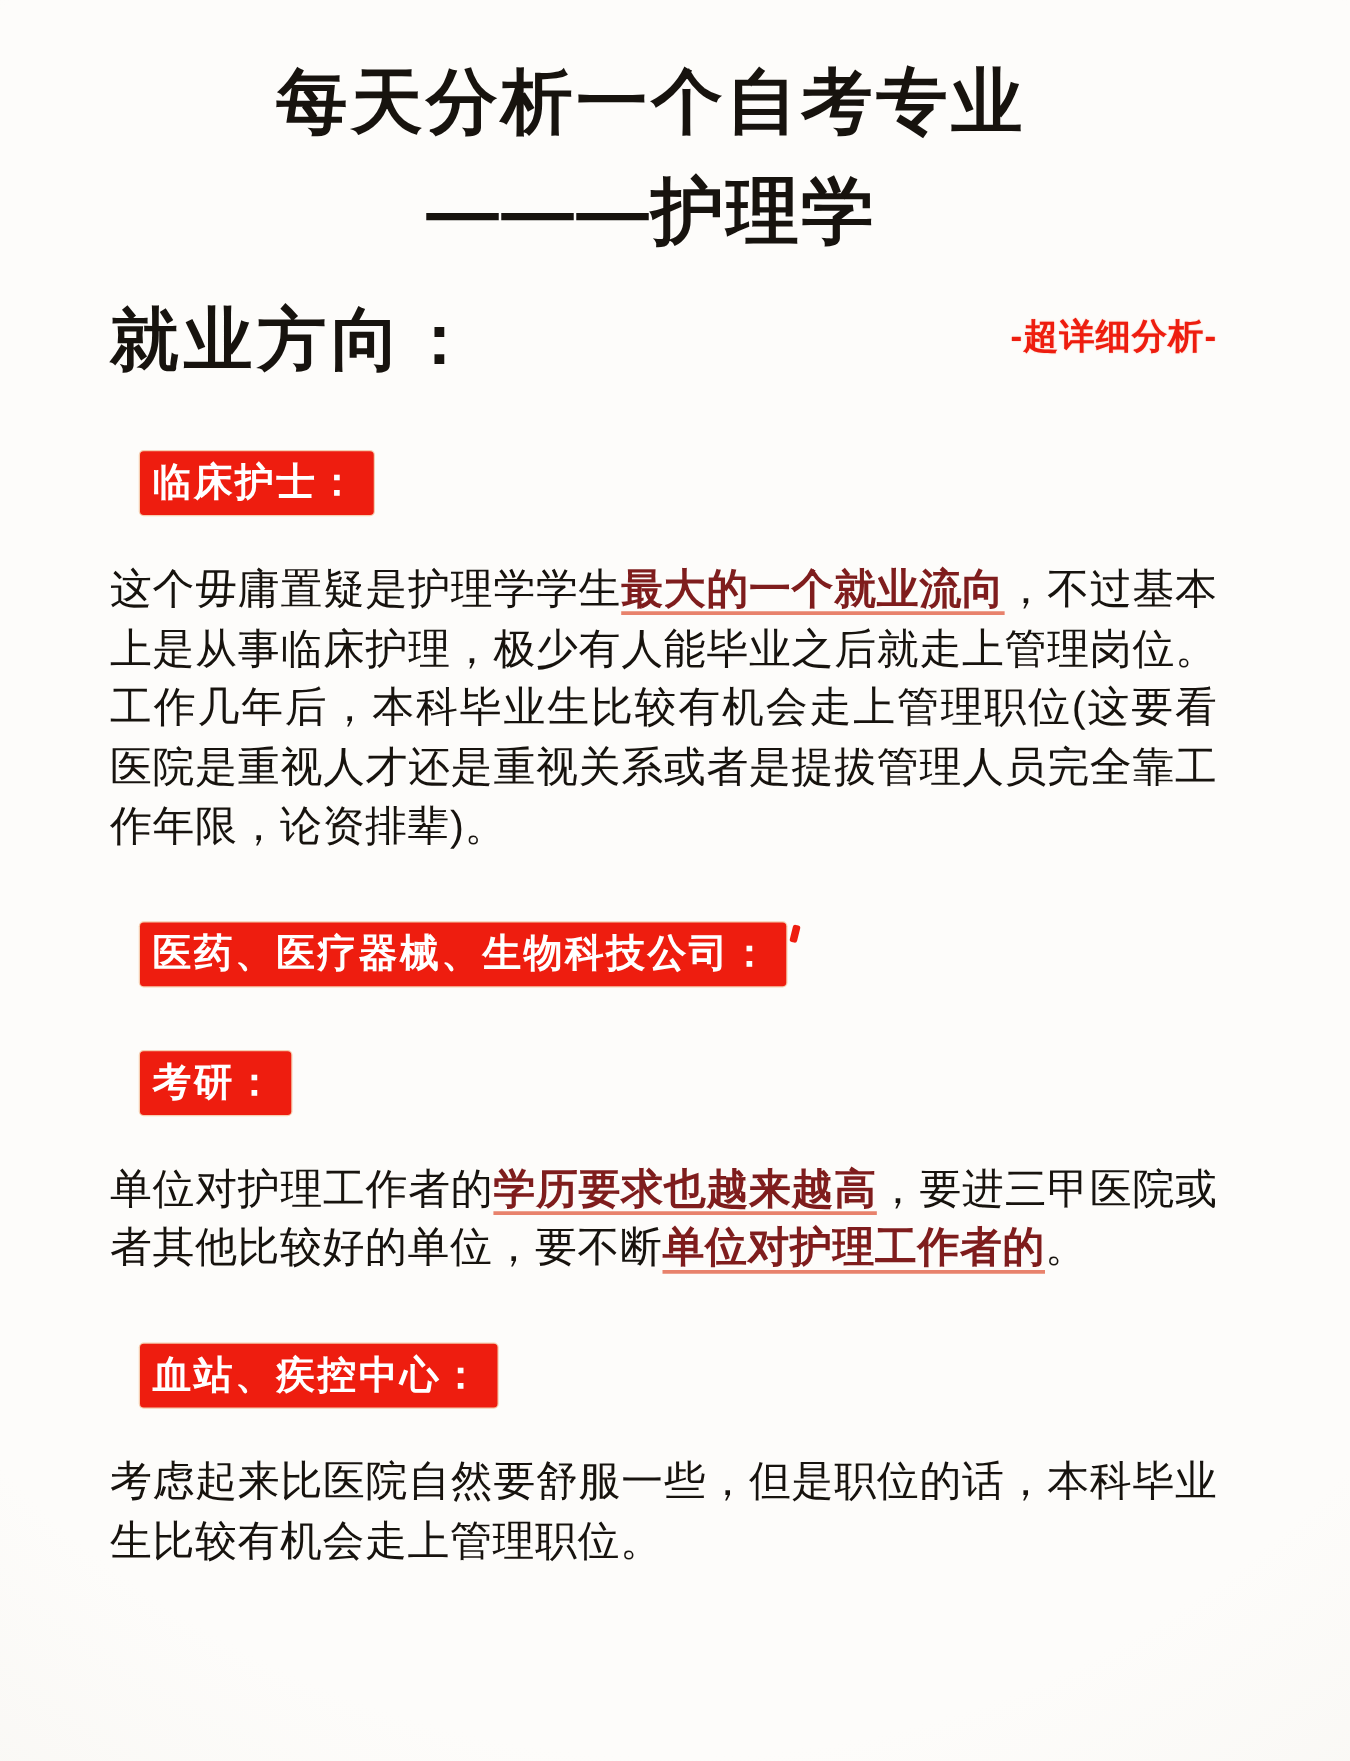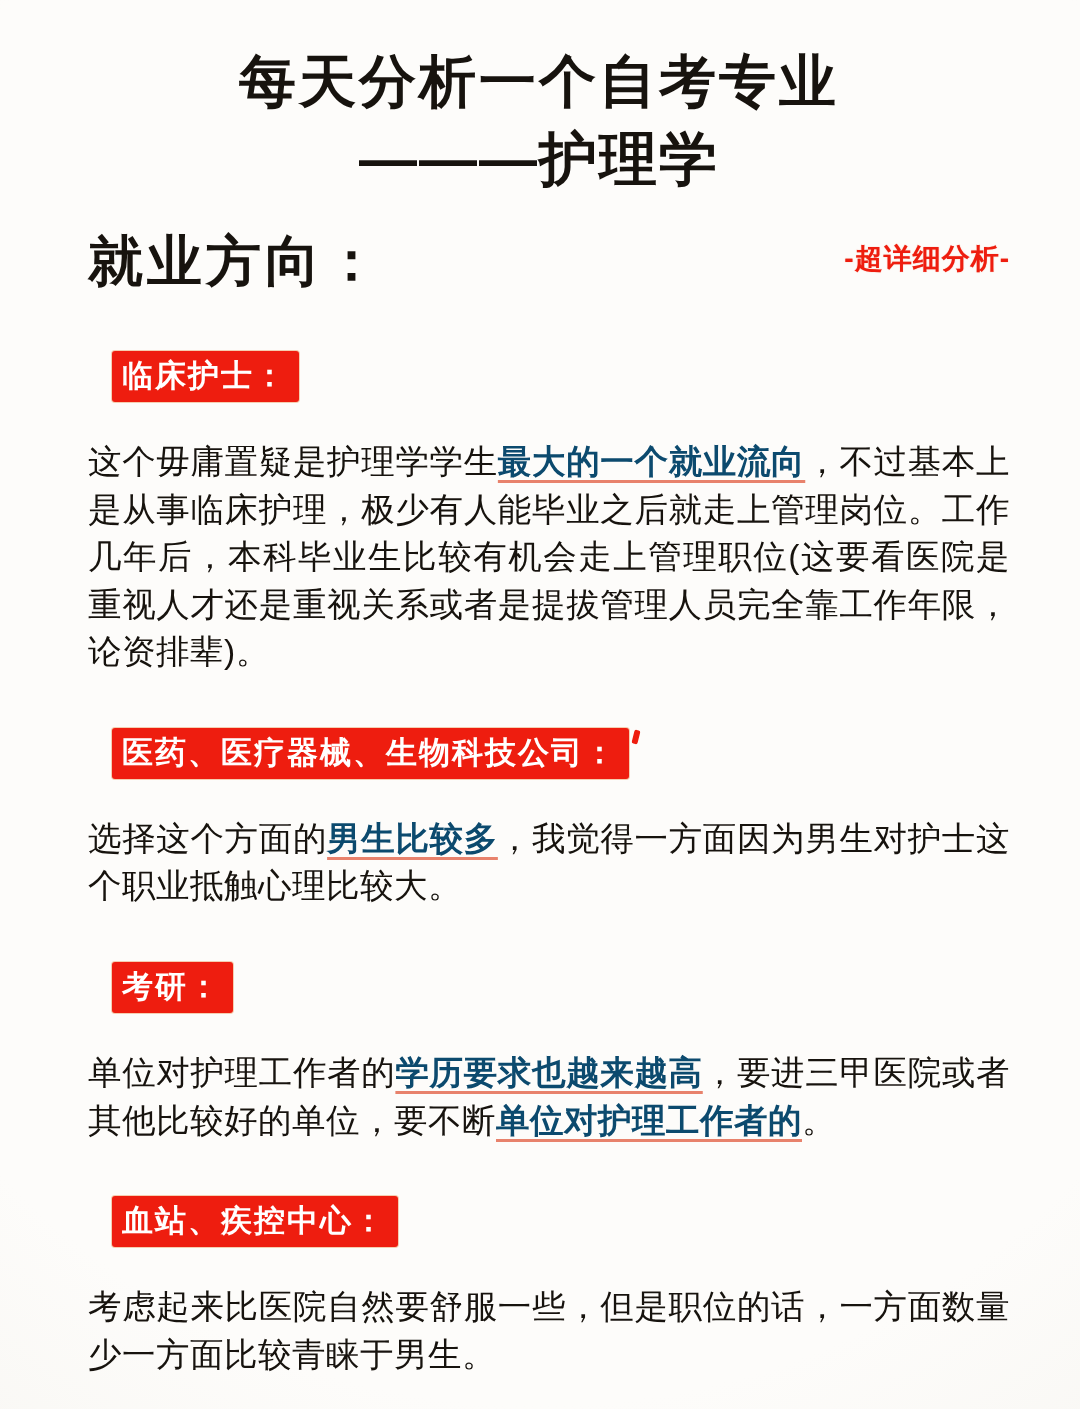--- a/index.html
+++ b/index.html
@@ -15,36 +15,37 @@
     overflow: hidden;
     font-family: "Liberation Sans", "DejaVu Sans", sans-serif;
   }
   body {
     background: radial-gradient(130% 105% at 50% 42%, var(--bg1) 55%, var(--bg2) 100%);
     color: var(--ink);
   }
   .page {
     width: 1080px;
     height: 1409px;
-    padding: 44px 70px 0 88px;
+    padding: 44px 106px 0 88px;
   }
   .title-1 {
     text-align: center;
     font-size: 57px;
     font-weight: 600;
     letter-spacing: 3px;
     color: var(--ink);
     margin-right: 20px;
   }
   .title-2 {
     text-align: center;
     font-size: 58px;
     font-weight: 800;
     letter-spacing: 2px;
     color: var(--ink);
+    margin-top: 10px;
     margin-right: 20px;
   }
   .heading-row {
     display: flex;
     justify-content: space-between;
     align-items: center;
     margin-top: 26px;
   }
   .section-heading {
     font-size: 55px;
@@ -85,21 +86,21 @@
   .para {
     margin-top: 36px;
     max-width: 930px;
     font-size: 33.5px;
     line-height: 1.42;
     letter-spacing: 0.5px;
     color: var(--ink);
     text-align: justify;
   }
   .hl {
-    color: #0c4a6e;
+    color: #7f1d1d;
     font-weight: 800;
     text-decoration: underline;
     text-decoration-color: rgba(224, 90, 60, 0.75);
     text-decoration-thickness: 3px;
     text-underline-offset: 7px;
   }
 </style>
 </head>
 <body>
 
@@ -119,32 +120,31 @@
 
     </div>
     <p class="para"><span class="txt">这个毋庸置疑是护理学学生</span><span class="hl">最大的一个就业流向</span><span class="txt">，不过基本上是从事临床护理，极少有人能毕业之后就走上管理岗位。工作几年后，本科毕业生比较有机会走上管理职位(这要看医院是重视人才还是重视关系或者是提拔管理人员完全靠工作年限，论资排辈)。</span></p>
   </section>
 
   <section class="section">
     <div class="badge-wrap">
       <span class="badge">医药、医疗器械、生物科技公司：</span>
       <span class="corner-tick" style="display: inline-block;"></span>
     </div>
-    <p class="para"><span class="txt">选择这个方面的</span><span class="hl">男生比较多</span><span class="txt">，我觉得一方面因为男生对护士这个职业抵触心理比较大。</span></p>
   </section>
 
   <section class="section">
     <div class="badge-wrap">
       <span class="badge">考研：</span>
 
     </div>
     <p class="para"><span class="txt">单位对护理工作者的</span><span class="hl">学历要求也越来越高</span><span class="txt">，要进三甲医院或者其他比较好的单位，要不断</span><span class="hl">单位对护理工作者的</span><span class="txt">。</span></p>
   </section>
 
   <section class="section">
     <div class="badge-wrap">
       <span class="badge">血站、疾控中心：</span>
 
     </div>
-    <p class="para"><span class="txt">考虑起来比医院自然要舒服一些，但是职位的话，一方面数量少一方面比较青睐于男生。</span></p>
+    <p class="para"><span class="txt">考虑起来比医院自然要舒服一些，但是职位的话，本科毕业生比较有机会走上管理职位。</span></p>
   </section>
 </div>
 </div>
 
 </body></html>

